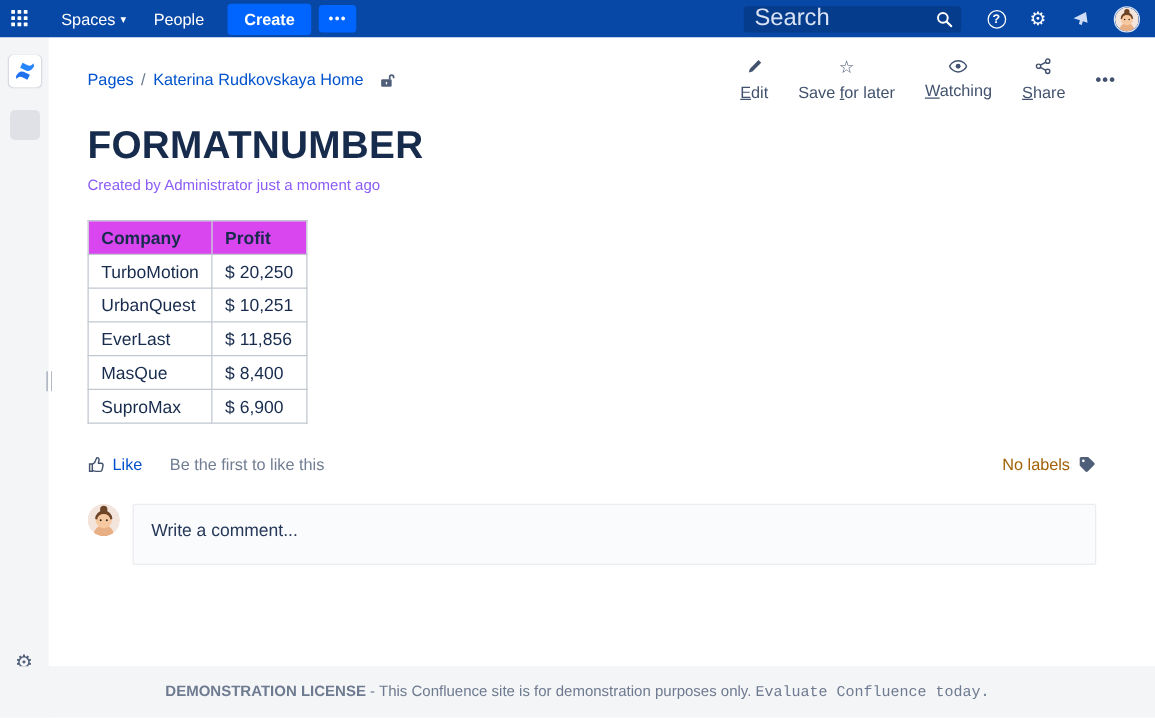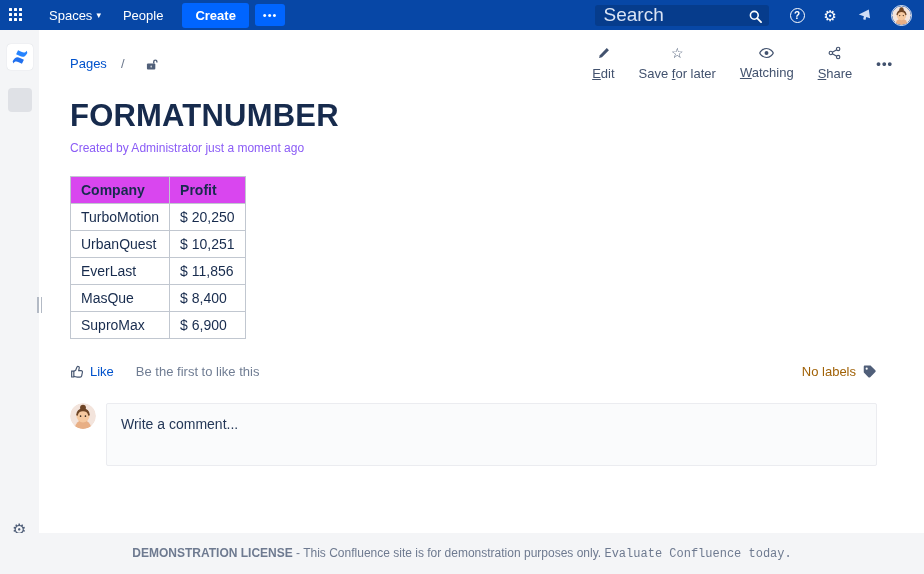--- a/index.html
+++ b/index.html
@@ -46,21 +46,21 @@
   .rail-expand { position:absolute; left:12px; top:517px; font-size:14px; font-weight:bold;
     color:#42526E; cursor:pointer; }
 
   
   .content { position:absolute; left:39px; top:30px; width:885px; height:503px; background:#fff; }
   .grip { position:absolute; left:-2px; top:267px; width:6px; height:16px;
     background:repeating-linear-gradient(90deg,#B3BAC5 0 1.5px,transparent 1.5px 3.5px);
     cursor:col-resize; }
   .content-header { display:flex; justify-content:space-between; align-items:center;
     padding:16px 31px 0 31px; }
-  .breadcrumb { display:flex; align-items:center; gap:14px; font-size:13px; }
+  .breadcrumb { display:flex; align-items:center; gap:6px; font-size:13px; }
   .crumb-link { color:#0052CC; text-decoration:none; cursor:pointer; }
   .crumb-sep { color:#6B778C; }
   .unlock-icon { margin-left:6px; display:flex; cursor:pointer; }
   .page-actions { display:flex; align-items:center; gap:24px; font-size:13px; color:#42526E; }
   .action { display:flex; align-items:center; gap:6px; cursor:pointer; white-space:nowrap;flex-direction:column; }
   .action .u { text-decoration:underline; }
   .star-glyph { font-size:14px; line-height:1; color:#42526E; }
   .more-dots { letter-spacing:1px; font-weight:bold; color:#42526E; cursor:pointer; }
 
   .page-title { font-size:31px; font-weight:bold; color:#172B4D; margin:17px 31px 0; letter-spacing:.2px; }
@@ -75,21 +75,21 @@
 
   .like-row { display:flex; justify-content:space-between; align-items:center;
     margin:25px 47px 0 31px; font-size:13px; }
   .like-left { display:flex; align-items:center; gap:8px; }
   .like-btn { display:flex; align-items:center; gap:5px; color:#0052CC; cursor:pointer; }
   .like-hint { color:#707D93; margin-left:14px; }
   .labels-right { display:flex; align-items:center; gap:6px; color:#a16207; cursor:pointer; }
 
   .comment-row { display:flex; align-items:flex-start; gap:10px; margin:24px 47px 0 31px; }
   .avatar-comment { width:26px; height:26px; border-radius:50%; overflow:hidden; flex:none; }
-  .comment-box { flex:1; height:63px; background:#FAFBFC; border:1px solid #EBECF0;
+  .comment-box { flex:1; height:49px; background:#FAFBFC; border:1px solid #EBECF0;
     border-radius:2px; padding:12px 14px; font-size:14px; color:#253858; cursor:text; }
 
   
   .footer { position:absolute; left:0; bottom:0; width:924px; height:41px; background:#F4F5F7;
     display:flex; align-items:center; justify-content:center; font-size:12px; color:#6E7A90; }
   .footer b { font-weight:bold; }
   .footer .cta { color:#6E7A90; cursor:pointer;font-family:Liberation Mono, monospace; }
 </style>
 </head>
 <body>
@@ -161,20 +161,21 @@
   <div class="rail-expand">»</div>
 </div>
 
 <div class="content">
   <div class="grip"></div>
 
   <div class="content-header">
     <div class="breadcrumb">
       <a class="crumb-link">Pages</a>
       <span class="crumb-sep">/</span>
+      <a class="crumb-link">Katerina Rudkovskaya Home</a>
       <span class="unlock-icon">
         <svg width="14" height="14" viewBox="0 0 16 16">
           <path d="M9.2 7.5V5.4a2.6 2.6 0 0 1 5.2 0v1h-1.6v-1a1 1 0 0 0-2 0v2.1z" fill="#505F79"></path>
           <rect x="2.2" y="7.3" width="9.6" height="6.9" rx="1.2" fill="#505F79"></rect>
           <rect x="6.4" y="9.6" width="1.3" height="2.4" rx="0.6" fill="#F4F5F7"></rect>
         </svg>
       </span>
     </div>
 
     <div class="page-actions">

